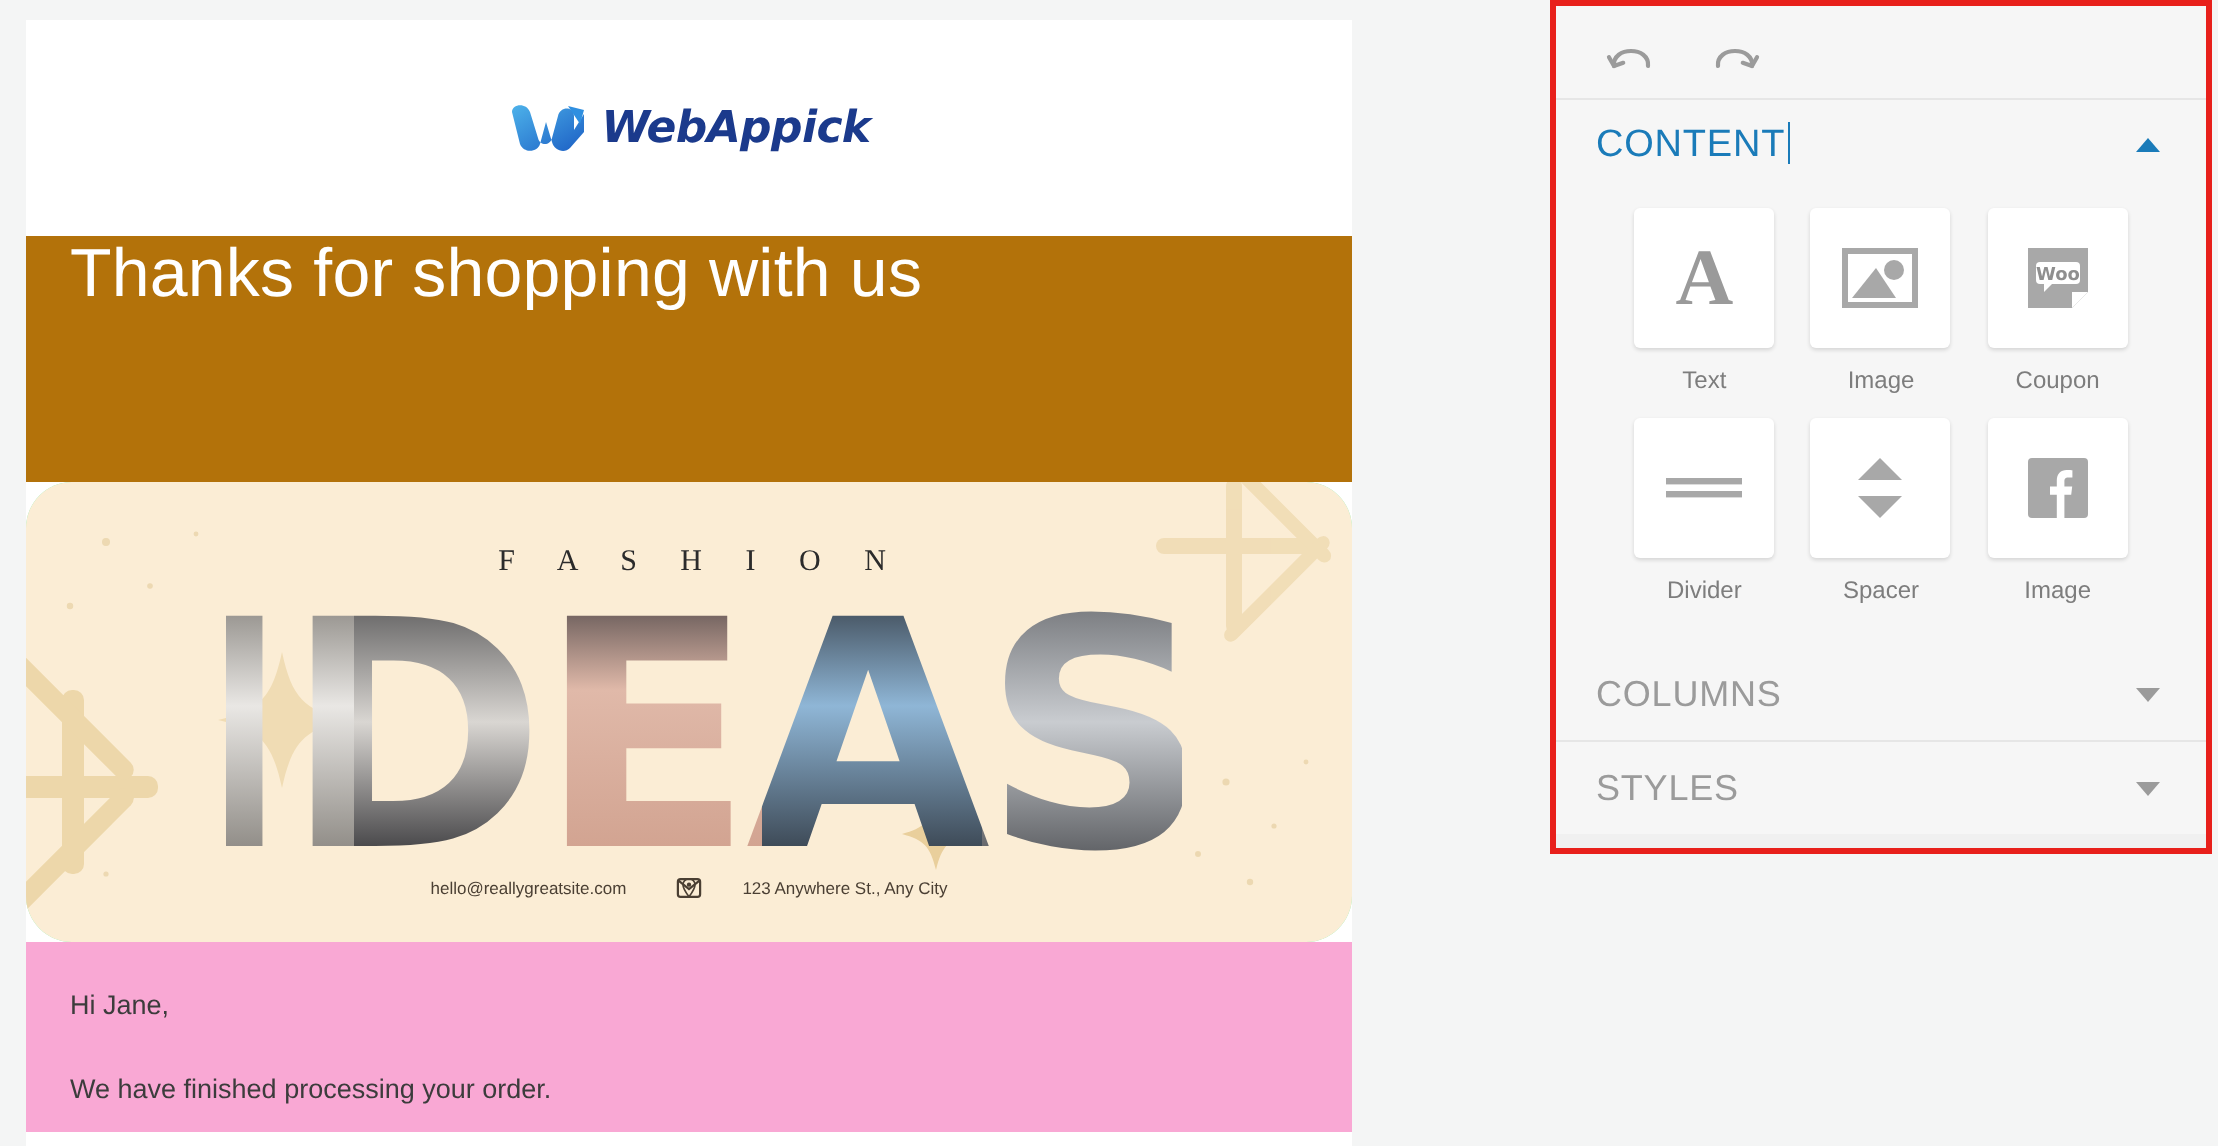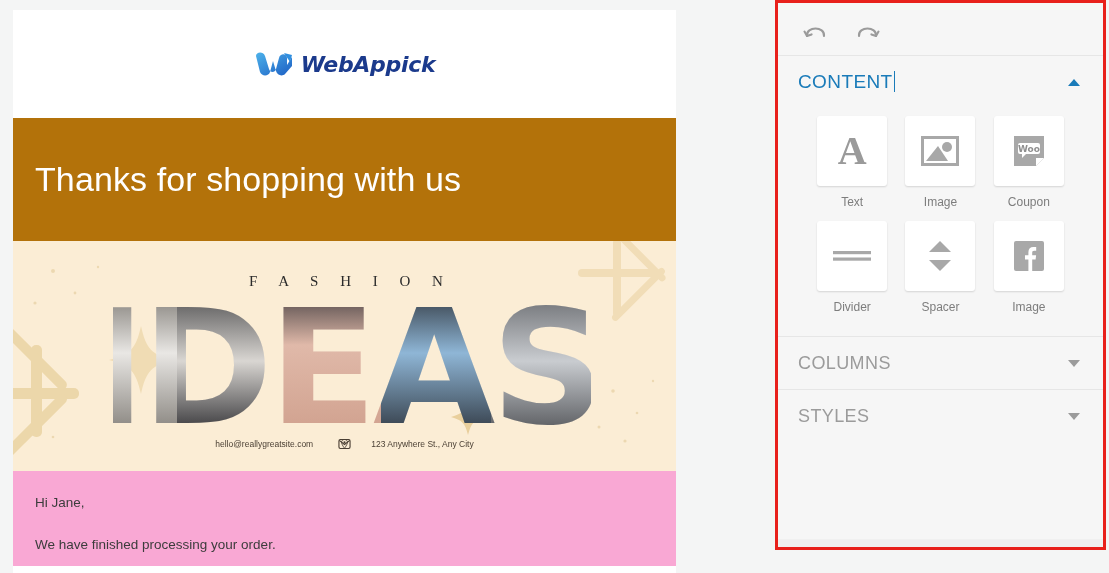--- a/index.html
+++ b/index.html
@@ -27,30 +27,30 @@
   .logo-wrap { display: flex; align-items: center; gap: 7px; }
   .logo-mark { width: 40px; height: 28px; display: block; }
   .logo-text {
     font-family: "DejaVu Sans", sans-serif;
     font-size: 22px; font-weight: bold; font-style: italic;
     color: #1b3a8c; letter-spacing: -0.3px;
   }
 
   .email-banner {
     background: #b3720a; height: 123px;
-    display: flex; align-items: center; padding-left: 22px;
+    display: flex; padding-left: 22px;
   }
   .banner-title {
     color: #ffffff; font-size: 34px; font-weight: normal;
     font-family: "Liberation Sans", sans-serif; letter-spacing: 0.1px;
   }
 
   
   .hero {
-    position: relative; height: 230px; background: #86efac; overflow: hidden;
+    position: relative; height: 230px; background: #86efac; overflow: hidden; border-radius: 23px;
   }
   .hero svg { position: absolute; inset: 0; width: 100%; height: 100%; }
   .hero-kicker {
     position: absolute; top: 32px; left: 0; right: 0; text-align: center;
     font-family: "Liberation Serif", serif;
     font-size: 15px; letter-spacing: 9px; color: #2b2b2b; padding-left: 12px;
   }
   .hero-contact {
     position: absolute; bottom: 22px; left: 0; right: 0;
     display: flex; justify-content: center; gap: 58px;
@@ -60,21 +60,21 @@
 
   .email-body { padding: 22px 22px 10px 22px; background: #f9a8d4; }
   .email-body p {
     font-size: 13.5px; color: #3c3c3c; line-height: 1.5;
     font-family: "Liberation Sans", sans-serif;
   }
   .email-body p + p { margin-top: 22px; }
 
   
   .sidebar-outer {
-    position: absolute; left: 775px; top: 0; width: 331px; height: 550px;
+    position: absolute; left: 775px; top: 0; width: 331px; height: 427px;
     border: 3px solid #e8201b; background: #f6f6f6;
   }
   .sidebar { width: 100%; height: 100%; background: #f6f6f6;
              display: flex; flex-direction: column; overflow: hidden; }
 
   .toolbar {
     height: 53px; background: #f6f6f6; border-bottom: 1px solid #e6e6e6;
     display: flex; align-items: center; padding-left: 24px; gap: 24px;
   }
   .tool-btn { width: 28px; height: 28px; display: flex;

